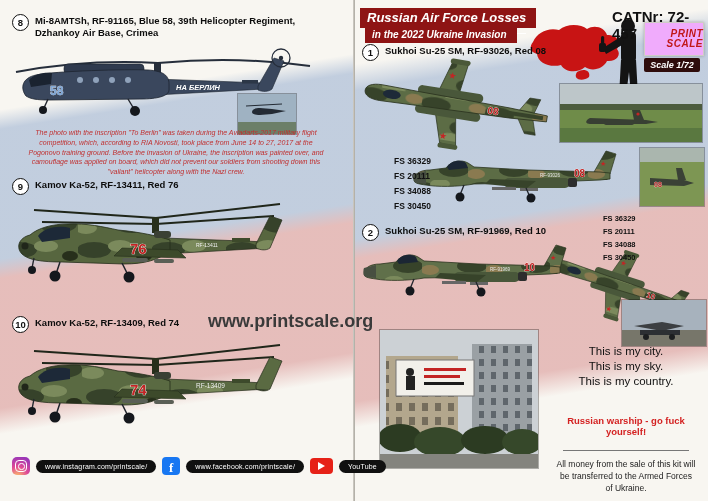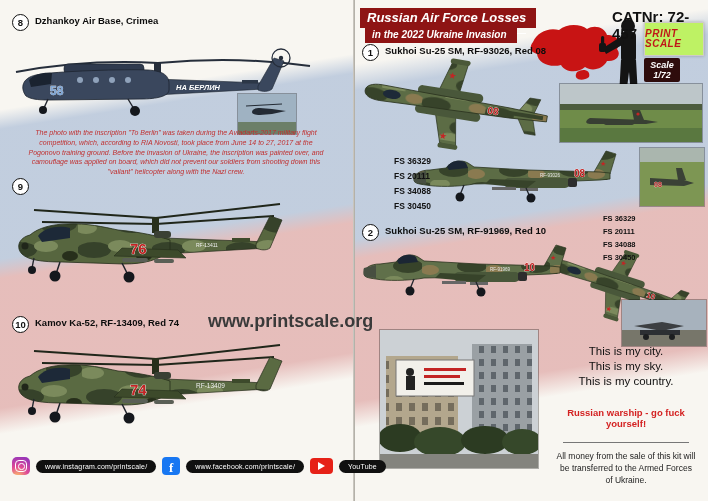--- a/index.html
+++ b/index.html
@@ -28,34 +28,34 @@
   .note{position:absolute;left:26px;top:128px;width:300px;font-size:7px;font-style:italic;
         color:#c03030;text-align:center;line-height:1.4;z-index:5;}
   .website{position:absolute;left:208px;top:311px;font-size:18px;font-weight:bold;color:#3a3a3a;z-index:6;}
   .title-wrap{position:absolute;left:360px;top:8px;display:flex;flex-direction:column;
               align-items:flex-start;z-index:6;}
   .tbar{background:#8e1414;color:#fff;font-weight:bold;font-style:italic;font-size:13px;
         padding:2px 10px 3px 7px;}
   .tbar1 span{border-bottom:1.5px solid #fff;padding-bottom:8px;}
   .tbar2{font-size:10px;margin-left:5px;padding-top:1px;}
   .catnr{position:absolute;left:612px;top:8px;font-size:15px;font-weight:bold;color:#111;z-index:6;}
-  .logo{position:absolute;left:644px;top:22px;width:58px;height:32px;background:#bef264;
+  .logo{position:absolute;left:644px;top:22px;width:58px;height:32px;background:#f0abfc;
         border:1px solid #cfccc6;box-shadow:0 0 3px rgba(0,0,0,.25);display:flex;
-        flex-direction:column;align-items:flex-start;justify-content:center;line-height:1.05;z-index:6;}
+        flex-direction:column;align-items:flex-end;justify-content:center;line-height:1.05;z-index:6;}
   .logo span{color:#c01818;font-weight:bold;font-style:italic;font-size:10px;letter-spacing:.5px;}
-  .scalebadge{position:absolute;left:644px;top:58px;width:36px;background:#2e0c0c;color:#fff;
+  .scalebadge{position:absolute;left:644px;top:58px;width:56px;background:#2e0c0c;color:#fff;
         font-style:italic;font-weight:bold;font-size:9px;text-align:center;padding:2px 0;
         border-radius:2px;z-index:6;}
   .fs-list{position:absolute;z-index:6;font-weight:bold;color:#111;padding-left:38px;}
   .fs-list div{white-space:nowrap;}
   .fs1{left:356px;top:154px;font-size:8.5px;line-height:15px;}
   .fs2{left:565px;top:212px;font-size:7.5px;line-height:13px;}
   .statement{position:absolute;left:548px;top:344px;width:156px;text-align:center;z-index:6;}
   .statement .line{font-size:11.5px;color:#111;line-height:15px;}
-  .warship{margin-top:18px;font-size:9.5px;font-weight:bold;color:#d42222;}
+  .warship{margin-top:26px;font-size:9.5px;font-weight:bold;color:#d42222;}
   .divider{margin:13px auto 8px auto;width:126px;border-top:1px solid #777;}
   .donation{font-size:8.5px;color:#222;line-height:1.4;text-align:center;}
   .photo{position:absolute;overflow:hidden;box-shadow:0 0 0 1px rgba(0,0,0,.3);z-index:4;background:#889;}
   .social{position:absolute;left:12px;top:457px;display:flex;align-items:center;gap:6px;z-index:6;}
   .pill{background:#101010;color:#fff;font-size:7px;padding:3px 9px;border-radius:9px;letter-spacing:.2px;}
   .ig{width:18px;height:18px;border-radius:5px;position:relative;
       background:radial-gradient(circle at 30% 110%, #fdc468 0%, #df4996 45%, #9b36b7 85%);}
   .ig::before{content:"";position:absolute;inset:3px;border:1.6px solid #fff;border-radius:4px;}
   .ig::after{content:"";position:absolute;left:6px;top:6px;width:4.5px;height:4.5px;
              border:1.4px solid #fff;border-radius:50%;}
@@ -73,20 +73,21 @@
 
 <div class="sheet">
 
   <div class="half-bg bg-left" style="left:0;"></div>
   <div class="half-bg bg-right" style="left:354px;"></div>
   <div class="fold"></div>
 
   <div class="item-head" style="left:12px;top:14px;">
     <div class="num-circle">8</div>
     <div class="item-title">
+      <div>Mi-8AMTSh, RF-91165, Blue 58, 39th Helicopter Regiment,</div>
       <div>Dzhankoy Air Base, Crimea</div>
     </div>
   </div>
 
   <svg class="abs" style="left:6px;top:42px;z-index:3;" width="312" height="86" viewBox="0 0 312 86">
     <path d="M10 30 Q 80 17 152 21 Q 232 14 304 24" fill="none" stroke="#262e3b" stroke-width="2"></path>
     <rect x="148" y="20" width="7" height="13" fill="#262e3b"></rect>
     <polygon points="150,37 258,41 258,47 150,53" fill="#3a475d" stroke="#1d2530" stroke-width="0.6"></polygon>
     <path d="M252 44 L268 16 L278 19 L266 47 C263 50 256 50 252 48 Z" fill="#3a475d" stroke="#1d2530" stroke-width="0.6"></path>
     <circle cx="275" cy="16" r="9" fill="none" stroke="#262e3b" stroke-width="1.3"></circle>
@@ -113,20 +114,21 @@
       <rect y="28" width="58" height="12" fill="#6c7f68"></rect>
       <line x1="8" y1="12" x2="44" y2="10" stroke="#232a33" stroke-width="1"></line>
       <path d="M14 18 C14 15 18 14 22 14 L34 15 L48 17 L34 20 L22 21 C17 21 14 20 14 18 Z" fill="#232a33"></path>
     </svg>
   </div>
 
   <div class="note">The photo with the inscription "To Berlin" was taken during the Aviadarts-2017 military flight competition, which, according to RIA Novosti, took place from June 14 to 27, 2017 at the Pogonovo training ground. Before the invasion of Ukraine, the inscription was painted over, and camouflage was applied on board, which did not prevent our soldiers from shooting down this "valiant" helicopter along with the Nazi crew.</div>
 
   <div class="item-head" style="left:12px;top:178px;">
     <div class="num-circle">9</div>
+    <div class="item-title">Kamov Ka-52, RF-13411, Red 76</div>
   </div>
 
   <svg class="abs" style="left:4px;top:192px;z-index:3;" width="340" height="112" viewBox="0 0 340 112">
     <defs>
       <pattern id="camoKA" width="74" height="48" patternUnits="userSpaceOnUse">
         <rect width="74" height="48" fill="#57663f"></rect>
         <ellipse cx="16" cy="10" rx="17" ry="8" fill="#36422a"></ellipse>
         <ellipse cx="54" cy="32" rx="19" ry="9" fill="#36422a"></ellipse>
         <ellipse cx="42" cy="6" rx="12" ry="6" fill="#7b8a5c"></ellipse>
         <ellipse cx="8" cy="36" rx="11" ry="6" fill="#7b8a5c"></ellipse>

